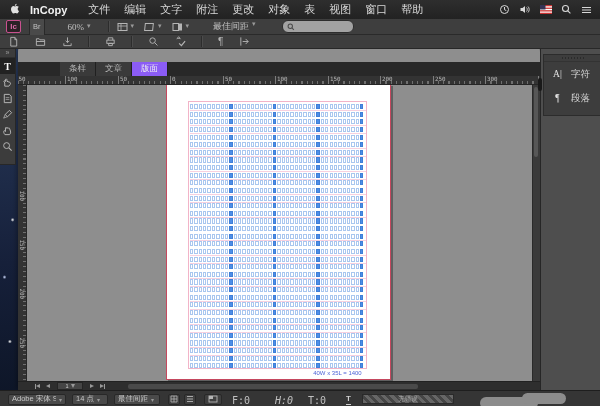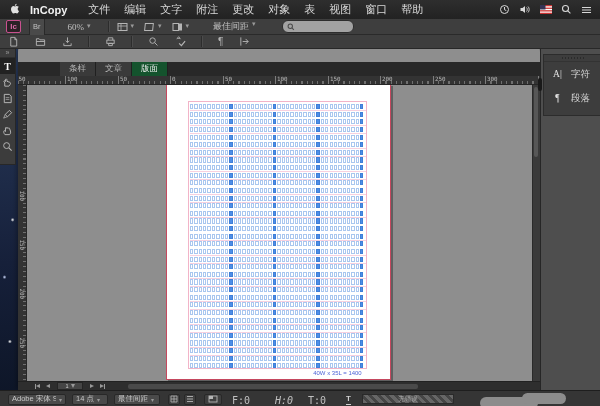--- a/index.html
+++ b/index.html
@@ -46,21 +46,21 @@
           border-radius:4px 4px 0 0;box-shadow:0 0 6px rgba(0,0,0,.5);z-index:20;}
   #titlebar{position:absolute;left:0;top:0;width:100%;height:14px;border-radius:4px 4px 0 0;
             background:linear-gradient(#dedede,#b9b9b9);display:flex;align-items:center;justify-content:center;
             font-size:9.5px;color:#303030;}
   .lights{position:absolute;left:10px;top:3.5px;display:flex;gap:4px;}
   .light{width:7px;height:7px;border-radius:50%;border:0.5px solid rgba(0,0,0,.25);}
   #tabbar{position:absolute;left:0;top:14px;width:100%;height:14px;background:#282828;display:flex;
           align-items:stretch;padding-left:42px;box-sizing:border-box;}
   .tab{font-size:8.5px;color:#b5b5b5;background:#3a3a3a;border-right:1px solid #202020;
        display:flex;align-items:center;padding:0 9px;}
-  .tab.active{background:#14532d;color:#efefef;}
+  .tab.active{background:#8b5cf6;color:#efefef;}
   
   #hruler{position:absolute;left:0;top:28px;width:522px;height:8px;background:#333;overflow:hidden;
           border-bottom:1px solid #262626;
           background-image:repeating-linear-gradient(90deg,#6f6f6f 0 1px,transparent 1px 5.25px);
           background-size:100% 3px;background-position:0 5px;background-repeat:no-repeat;}
   #hruler .maj{position:absolute;top:0;height:8px;width:1px;background:#7d7d7d;}
   .hlabel{position:absolute;top:0;font-size:6.5px;color:#b8b8b8;font-family:"DejaVu Sans Mono",monospace;transform:scale(.9);transform-origin:left top;}
   #content{position:absolute;left:0;top:37px;width:522px;height:296px;background:#8e8e8e;overflow:hidden;}
   #vruler{position:absolute;left:0;top:0;width:8px;height:296px;background:#333;border-right:1px solid #262626;
           background-image:repeating-linear-gradient(180deg,#6f6f6f 0 1px,transparent 1px 4.9px);

